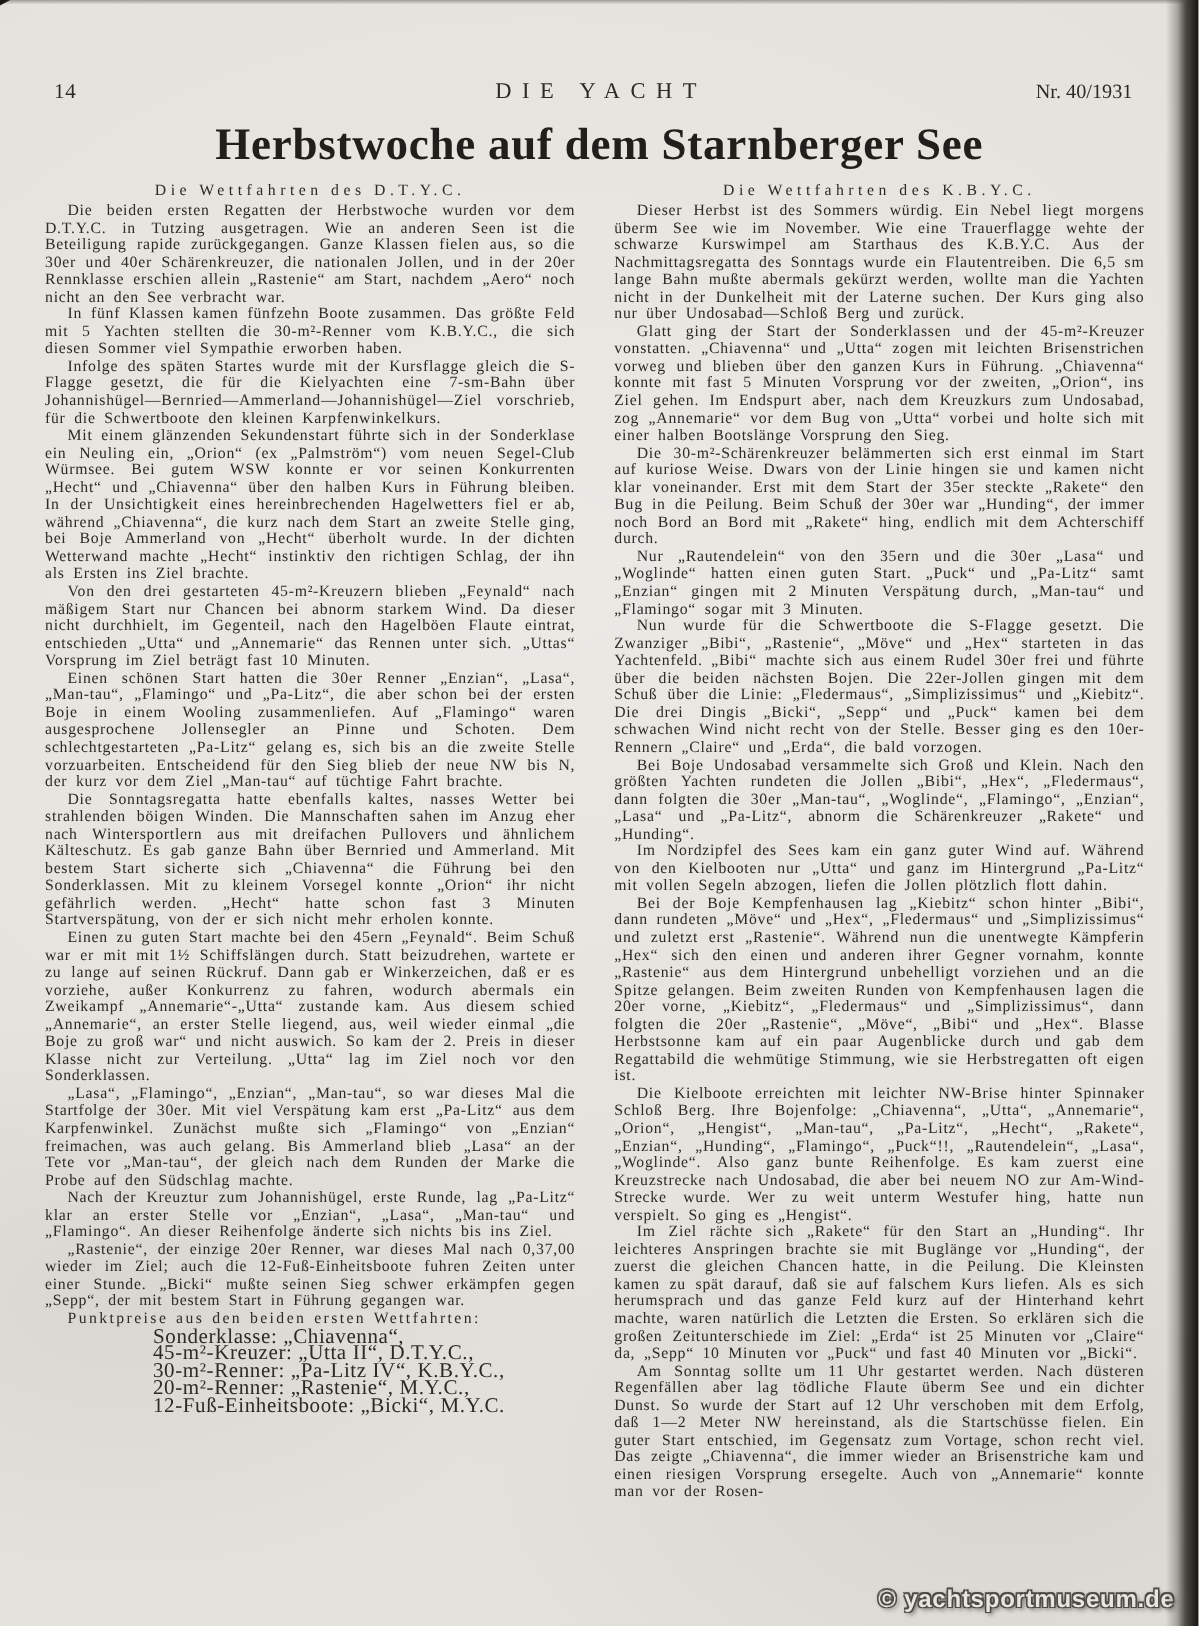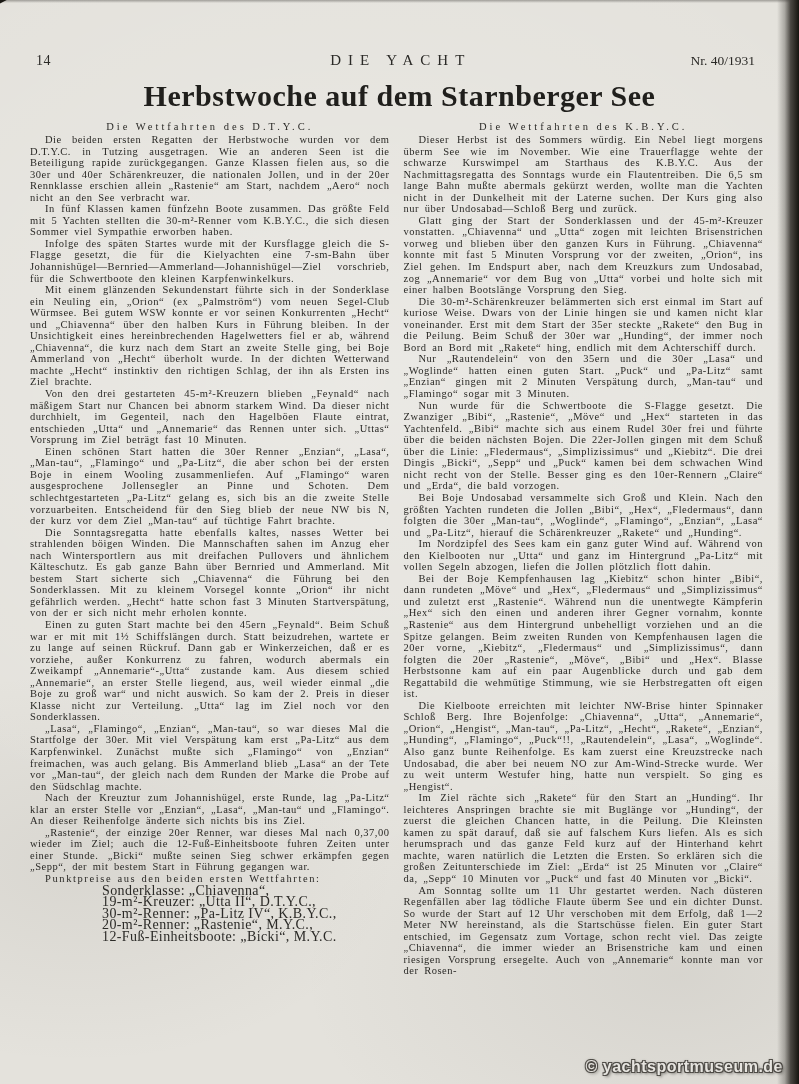--- a/index.html
+++ b/index.html
@@ -48,21 +48,21 @@
     margin: 10px 0 6px 0;
     text-align: center;
     font-size: 30px;
     font-weight: bold;
     letter-spacing: 0.5px;
     color: #201f1c;
   }
 
   .columns {
     display: flex;
-    gap: 14px;
+    gap: 26px;
     padding: 0 36px 0 30px;
   }
   .col { width: 50%; }
 
   .col-heading {
     text-align: center;
     font-size: 10.5px;
     letter-spacing: 3px;
     margin: 2px 0 2px 0;
     white-space: nowrap;
@@ -138,36 +138,36 @@
           <p>Einen schönen Start hatten die 30er Renner „Enzian“, „Lasa“, „Man-tau“, „Flamingo“ und „Pa-Litz“, die aber schon bei der ersten Boje in einem Wooling zusammenliefen. Auf „Flamingo“ waren ausgesprochene Jollensegler an Pinne und Schoten. Dem schlechtgestarteten „Pa-Litz“ gelang es, sich bis an die zweite Stelle vorzuarbeiten. Entscheidend für den Sieg blieb der neue NW bis N, der kurz vor dem Ziel „Man-tau“ auf tüchtige Fahrt brachte.</p>
           <p>Die Sonntagsregatta hatte ebenfalls kaltes, nasses Wetter bei strahlenden böigen Winden. Die Mannschaften sahen im Anzug eher nach Wintersportlern aus mit dreifachen Pullovers und ähnlichem Kälteschutz. Es gab ganze Bahn über Bernried und Ammerland. Mit bestem Start sicherte sich „Chiavenna“ die Führung bei den Sonderklassen. Mit zu kleinem Vorsegel konnte „Orion“ ihr nicht gefährlich werden. „Hecht“ hatte schon fast 3 Minuten Startverspätung, von der er sich nicht mehr erholen konnte.</p>
           <p>Einen zu guten Start machte bei den 45ern „Feynald“. Beim Schuß war er mit mit 1½ Schiffslängen durch. Statt beizudrehen, wartete er zu lange auf seinen Rückruf. Dann gab er Winkerzeichen, daß er es vorziehe, außer Konkurrenz zu fahren, wodurch abermals ein Zweikampf „Annemarie“-„Utta“ zustande kam. Aus diesem schied „Annemarie“, an erster Stelle liegend, aus, weil wieder einmal „die Boje zu groß war“ und nicht auswich. So kam der 2. Preis in dieser Klasse nicht zur Verteilung. „Utta“ lag im Ziel noch vor den Sonderklassen.</p>
           <p>„Lasa“, „Flamingo“, „Enzian“, „Man-tau“, so war dieses Mal die Startfolge der 30er. Mit viel Verspätung kam erst „Pa-Litz“ aus dem Karpfenwinkel. Zunächst mußte sich „Flamingo“ von „Enzian“ freimachen, was auch gelang. Bis Ammerland blieb „Lasa“ an der Tete vor „Man-tau“, der gleich nach dem Runden der Marke die Probe auf den Südschlag machte.</p>
           <p>Nach der Kreuztur zum Johannishügel, erste Runde, lag „Pa-Litz“ klar an erster Stelle vor „Enzian“, „Lasa“, „Man-tau“ und „Flamingo“. An dieser Reihenfolge änderte sich nichts bis ins Ziel.</p>
           <p>„Rastenie“, der einzige 20er Renner, war dieses Mal nach 0,37,00 wieder im Ziel; auch die 12-Fuß-Einheitsboote fuhren Zeiten unter einer Stunde. „Bicki“ mußte seinen Sieg schwer erkämpfen gegen „Sepp“, der mit bestem Start in Führung gegangen war.</p>
         </div>
       <div class="prize-heading">Punktpreise aus den beiden ersten Wettfahrten:</div>
       <ul class="prize-list">
           <li>Sonderklasse: „Chiavenna“,</li>
-          <li>19-m²-Kreuzer: „Utta II“, D.T.Y.C.,</li>
+          <li>45-m²-Kreuzer: „Utta II“, D.T.Y.C.,</li>
           <li>30-m²-Renner: „Pa-Litz IV“, K.B.Y.C.,</li>
           <li>20-m²-Renner: „Rastenie“, M.Y.C.,</li>
           <li>12-Fuß-Einheitsboote: „Bicki“, M.Y.C.</li>
         </ul>
     </div>
 
     <div class="col">
       <div class="col-heading">Die Wettfahrten des K.B.Y.C.</div>
       <div class="body-text">
           <p>Dieser Herbst ist des Sommers würdig. Ein Nebel liegt morgens überm See wie im November. Wie eine Trauerflagge wehte der schwarze Kurswimpel am Starthaus des K.B.Y.C. Aus der Nachmittagsregatta des Sonntags wurde ein Flautentreiben. Die 6,5 sm lange Bahn mußte abermals gekürzt werden, wollte man die Yachten nicht in der Dunkelheit mit der Laterne suchen. Der Kurs ging also nur über Undosabad—Schloß Berg und zurück.</p>
           <p>Glatt ging der Start der Sonderklassen und der 45-m²-Kreuzer vonstatten. „Chiavenna“ und „Utta“ zogen mit leichten Brisenstrichen vorweg und blieben über den ganzen Kurs in Führung. „Chiavenna“ konnte mit fast 5 Minuten Vorsprung vor der zweiten, „Orion“, ins Ziel gehen. Im Endspurt aber, nach dem Kreuzkurs zum Undosabad, zog „Annemarie“ vor dem Bug von „Utta“ vorbei und holte sich mit einer halben Bootslänge Vorsprung den Sieg.</p>
           <p>Die 30-m²-Schärenkreuzer belämmerten sich erst einmal im Start auf kuriose Weise. Dwars von der Linie hingen sie und kamen nicht klar voneinander. Erst mit dem Start der 35er steckte „Rakete“ den Bug in die Peilung. Beim Schuß der 30er war „Hunding“, der immer noch Bord an Bord mit „Rakete“ hing, endlich mit dem Achterschiff durch.</p>
           <p>Nur „Rautendelein“ von den 35ern und die 30er „Lasa“ und „Woglinde“ hatten einen guten Start. „Puck“ und „Pa-Litz“ samt „Enzian“ gingen mit 2 Minuten Verspätung durch, „Man-tau“ und „Flamingo“ sogar mit 3 Minuten.</p>
           <p>Nun wurde für die Schwertboote die S-Flagge gesetzt. Die Zwanziger „Bibi“, „Rastenie“, „Möve“ und „Hex“ starteten in das Yachtenfeld. „Bibi“ machte sich aus einem Rudel 30er frei und führte über die beiden nächsten Bojen. Die 22er-Jollen gingen mit dem Schuß über die Linie: „Fledermaus“, „Simplizissimus“ und „Kiebitz“. Die drei Dingis „Bicki“, „Sepp“ und „Puck“ kamen bei dem schwachen Wind nicht recht von der Stelle. Besser ging es den 10er-Rennern „Claire“ und „Erda“, die bald vorzogen.</p>
-          <p>Bei Boje Undosabad versammelte sich Groß und Klein. Nach den größten Yachten rundeten die Jollen „Bibi“, „Hex“, „Fledermaus“, dann folgten die 30er „Man-tau“, „Woglinde“, „Flamingo“, „Enzian“, „Lasa“ und „Pa-Litz“, hierauf die Schärenkreuzer „Rakete“ und „Hunding“.</p>
+          <p>Bei Boje Undosabad versammelte sich Groß und Klein. Nach den größten Yachten rundeten die Jollen „Bibi“, „Hex“, „Fledermaus“, dann folgten die 30er „Man-tau“, „Woglinde“, „Flamingo“, „Enzian“, „Lasa“ und „Pa-Litz“, abnorm die Schärenkreuzer „Rakete“ und „Hunding“.</p>
           <p>Im Nordzipfel des Sees kam ein ganz guter Wind auf. Während von den Kielbooten nur „Utta“ und ganz im Hintergrund „Pa-Litz“ mit vollen Segeln abzogen, liefen die Jollen plötzlich flott dahin.</p>
           <p>Bei der Boje Kempfenhausen lag „Kiebitz“ schon hinter „Bibi“, dann rundeten „Möve“ und „Hex“, „Fledermaus“ und „Simplizissimus“ und zuletzt erst „Rastenie“. Während nun die unentwegte Kämpferin „Hex“ sich den einen und anderen ihrer Gegner vornahm, konnte „Rastenie“ aus dem Hintergrund unbehelligt vorziehen und an die Spitze gelangen. Beim zweiten Runden von Kempfenhausen lagen die 20er vorne, „Kiebitz“, „Fledermaus“ und „Simplizissimus“, dann folgten die 20er „Rastenie“, „Möve“, „Bibi“ und „Hex“. Blasse Herbstsonne kam auf ein paar Augenblicke durch und gab dem Regattabild die wehmütige Stimmung, wie sie Herbstregatten oft eigen ist.</p>
           <p>Die Kielboote erreichten mit leichter NW-Brise hinter Spinnaker Schloß Berg. Ihre Bojenfolge: „Chiavenna“, „Utta“, „Annemarie“, „Orion“, „Hengist“, „Man-tau“, „Pa-Litz“, „Hecht“, „Rakete“, „Enzian“, „Hunding“, „Flamingo“, „Puck“!!, „Rautendelein“, „Lasa“, „Woglinde“. Also ganz bunte Reihenfolge. Es kam zuerst eine Kreuzstrecke nach Undosabad, die aber bei neuem NO zur Am-Wind-Strecke wurde. Wer zu weit unterm Westufer hing, hatte nun verspielt. So ging es „Hengist“.</p>
           <p>Im Ziel rächte sich „Rakete“ für den Start an „Hunding“. Ihr leichteres Anspringen brachte sie mit Buglänge vor „Hunding“, der zuerst die gleichen Chancen hatte, in die Peilung. Die Kleinsten kamen zu spät darauf, daß sie auf falschem Kurs liefen. Als es sich herumsprach und das ganze Feld kurz auf der Hinterhand kehrt machte, waren natürlich die Letzten die Ersten. So erklären sich die großen Zeitunterschiede im Ziel: „Erda“ ist 25 Minuten vor „Claire“ da, „Sepp“ 10 Minuten vor „Puck“ und fast 40 Minuten vor „Bicki“.</p>
           <p>Am Sonntag sollte um 11 Uhr gestartet werden. Nach düsteren Regenfällen aber lag tödliche Flaute überm See und ein dichter Dunst. So wurde der Start auf 12 Uhr verschoben mit dem Erfolg, daß 1—2 Meter NW hereinstand, als die Startschüsse fielen. Ein guter Start entschied, im Gegensatz zum Vortage, schon recht viel. Das zeigte „Chiavenna“, die immer wieder an Brisenstriche kam und einen riesigen Vorsprung ersegelte. Auch von „Annemarie“ konnte man vor der Rosen-</p>
         </div>
     </div>
   </div>
 
   <div class="watermark">© yachtsportmuseum.de</div>

